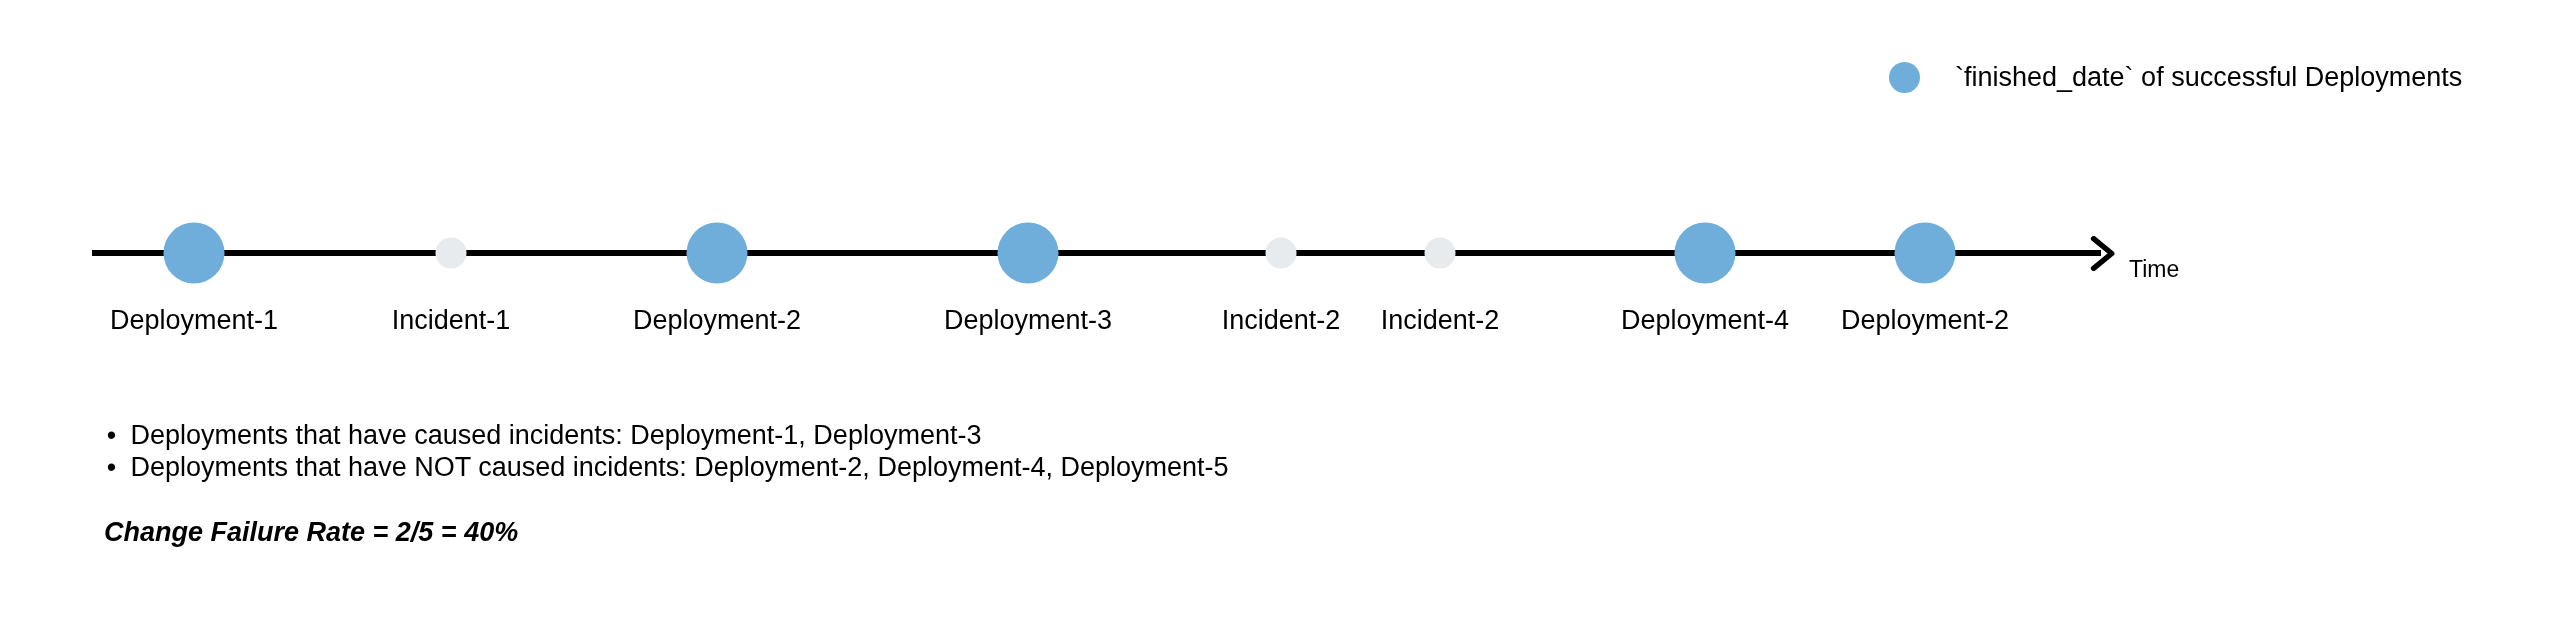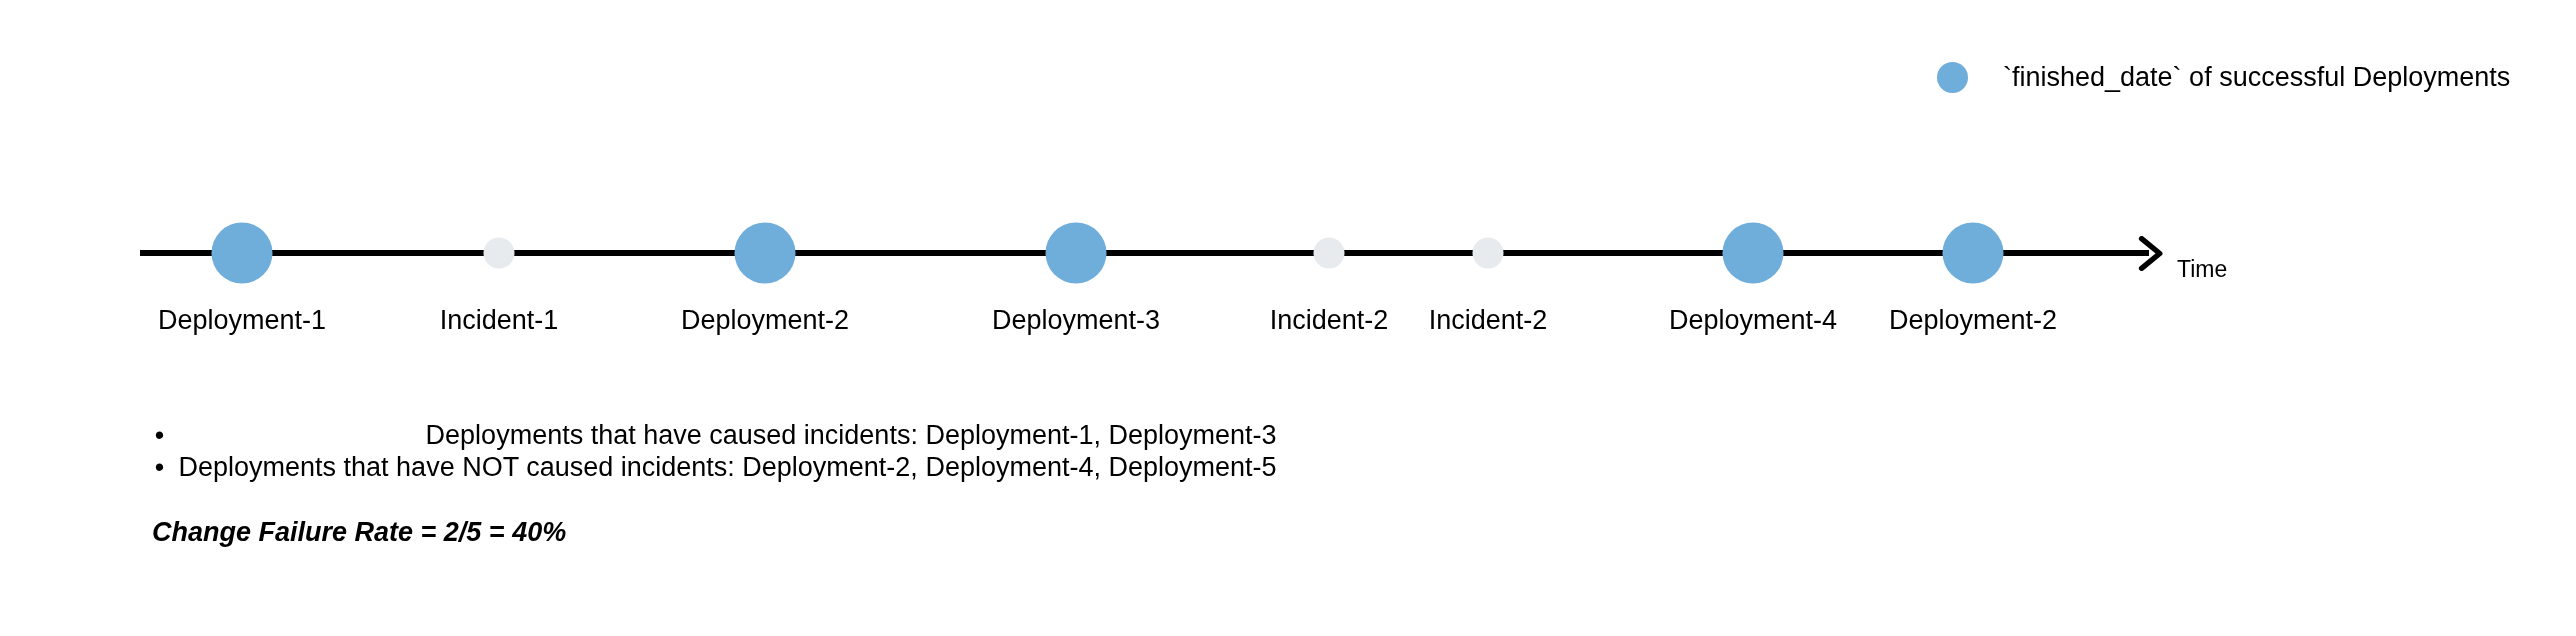--- a/index.html
+++ b/index.html
@@ -8,21 +8,20 @@
     background: #ffffff;
     font-family: "Liberation Sans", sans-serif;
     color: #000000;
   }
   .canvas {
     position: relative;
     width: 2497px;
     height: 637px;
     background: #ffffff;
     overflow: hidden;
-    margin-left: 48px;
   }
 
   
   .legend {
     position: absolute;
     left: 1889px;
     top: 62px;
   }
   .legend-row {
     display: flex;
@@ -109,21 +108,20 @@
   .item-6 { left: 1705px; }
   .item-7 { left: 1925px; }
 
   
   .notes {
     position: absolute;
     left: 104px;
     top: 419px;
     font-size: 27px;
     line-height: 32px;
-    text-align: right;
   }
   .bullet-line {
     position: relative;
     padding-left: 26.5px;
     white-space: nowrap;
   }
   .bullet-line::before {
     content: "\2022";
     position: absolute;
     left: 2.7px;

